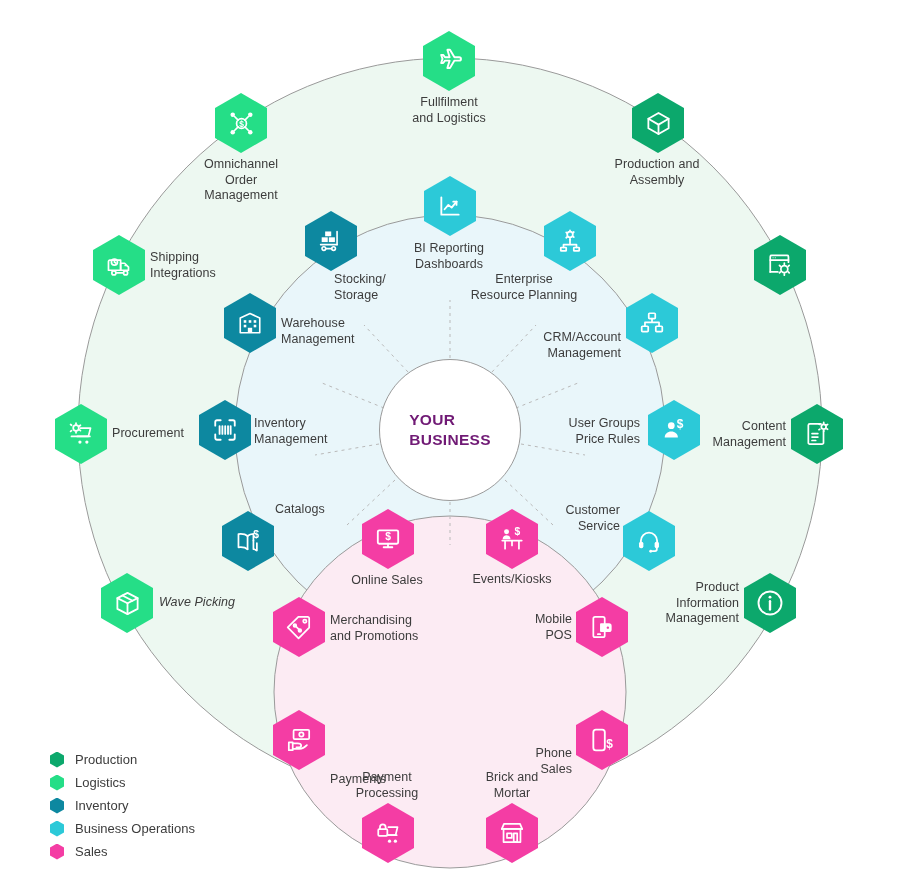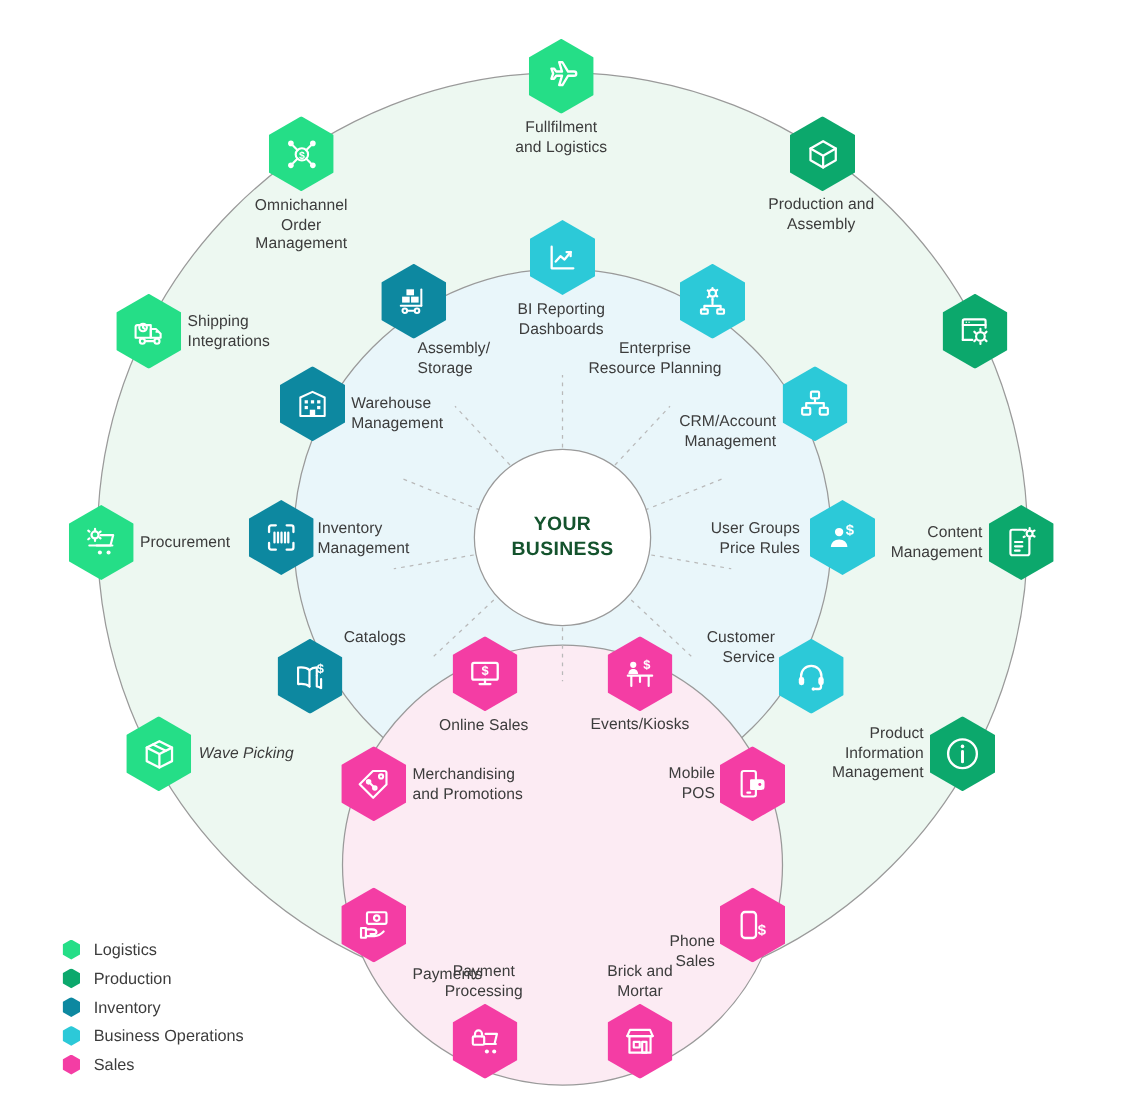--- a/index.html
+++ b/index.html
@@ -42,22 +42,22 @@
     left:450px; top:430px;
     width:142px; height:142px;
     margin-left:-71px; margin-top:-71px;
     border-radius:50%;
     background:#ffffff;
     border:1px solid #9a9a9a;
     display:flex; align-items:center; justify-content:center;
     z-index:5;
   }
   #center-label {
-    font-size:15.5px; font-weight:bold; color:#14532d;
-    text-align:center; line-height:20px; white-space:pre;
+    font-size:15.5px; font-weight:bold; color:#701a75;
+    line-height:20px; white-space:pre;
     letter-spacing:0.3px;
   }
 
   #legend { position:absolute; left:50px; top:748px; z-index:9; }
   .legend-row { display:flex; align-items:center; height:23px; }
   .legend-swatch {
     width:14px; height:16px; margin-right:11px;
     clip-path:polygon(50% 0%,100% 25%,100% 75%,50% 100%,0% 75%,0% 25%);
     flex:none;
   }
@@ -314,21 +314,21 @@
         <rect x="3.4" y="8.6" width="5.6" height="4.4" fill="#fff" stroke="none"></rect>
         <rect x="10" y="8.6" width="5.6" height="4.4" fill="#fff" stroke="none"></rect>
         <path d="M2.4 15.4h15.2"></path>
         <path d="M17.6 3.4v12"></path>
         <circle cx="5.4" cy="19" r="1.7"></circle>
         <circle cx="14.4" cy="19" r="1.7"></circle>
         <path d="M7.2 19h5.4"></path>
       </svg>
     </span>
   </div>
-  <div class="lbl l" style="left:334px;top:287px;">Assembly/
+  <div class="lbl l" style="left:334px;top:287px;">Stocking/
 Storage</div>
 
   <div class="hex" style="left:449px;top:61px;background:#25DE87;">
     <span>
       <svg width="27" height="27" viewBox="0 0 24 24" fill="none" stroke="#fff" stroke-width="1.7" stroke-linecap="round" stroke-linejoin="round">
         <path d="M20.6 8.2c.9 0 1.6.7 1.6 1.5s-.7 1.5-1.6 1.5h-4.2l-4 6.6h-2.3l2-6.6H8l-1.6 2.1H4.6l1.2-3.6L4.6 6.1h1.8L8 8.2h4.1l-2-6.6h2.3l4 6.6z"></path>
       </svg>
     </span>
   </div>
   <div class="lbl c" style="left:449px;top:110px;">Fullfilment
@@ -441,26 +441,26 @@
         <path d="M5.8 5.8l3.2 3.2M18.2 5.8L15 9M5.8 18.2L9 15M18.2 18.2L15 15"></path>
       </svg>
     </span>
   </div>
   <div class="lbl c" style="left:241px;top:180px;">Omnichannel
 Order
 Management</div>
 
   <div id="legend">
     <div class="legend-row">
+      <span class="legend-swatch" style="background:#0CA86C;"></span>
+      <span class="legend-text">Production</span>
+    </div>
+    <div class="legend-row">
       <span class="legend-swatch" style="background:#25DE87;"></span>
       <span class="legend-text">Logistics</span>
-    </div>
-    <div class="legend-row">
-      <span class="legend-swatch" style="background:#0CA86C;"></span>
-      <span class="legend-text">Production</span>
     </div>
     <div class="legend-row">
       <span class="legend-swatch" style="background:#0D88A0;"></span>
       <span class="legend-text">Inventory</span>
     </div>
     <div class="legend-row">
       <span class="legend-swatch" style="background:#2CC9D8;"></span>
       <span class="legend-text">Business Operations</span>
     </div>
     <div class="legend-row">

